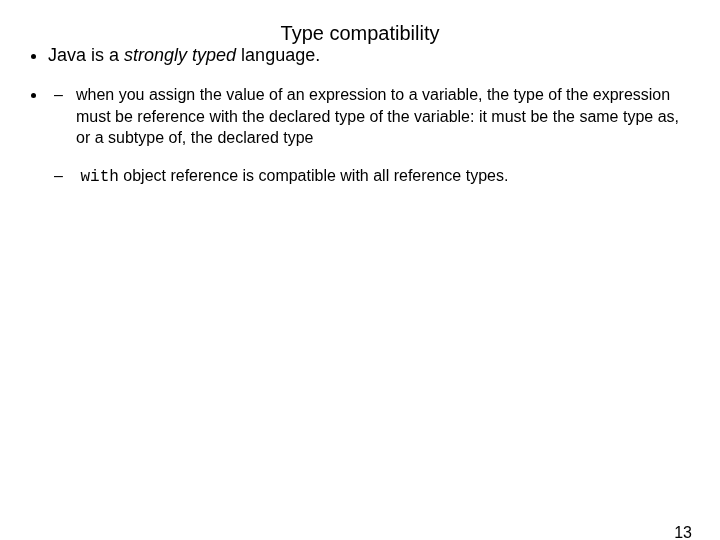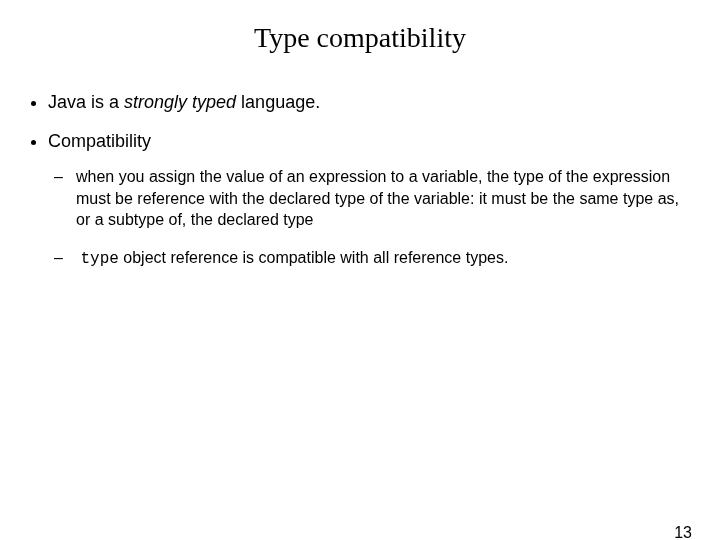--- a/index.html
+++ b/index.html
@@ -13,25 +13,23 @@
     position: relative;
   }
   .slide {
     width: 720px;
     height: 540px;
     position: relative;
     box-sizing: border-box;
   }
   .title {
     text-align: center;
-    font-size: 28px;
+    font-size: 20px;
     font-weight: normal;
     margin-top: 22px;
-    margin-bottom: 38px;
-    font-family: Liberation Serif, serif;
   }
   ul.bullets {
     list-style: disc;
     margin: 0 0 0 48px;
     padding: 0;
     font-size: 18px;
   }
   ul.bullets > li {
     margin-bottom: 18px;
   }
@@ -68,25 +66,24 @@
 
 <div class="slide">
 
   <div class="title">Type compatibility</div>
 
   <ul class="bullets">
     <li>
       <span>Java is a </span><span class="em">strongly typed</span><span> language.</span>
     </li>
     <li>
-      <span>Compatibility</span>
       <ul class="sub">
         <li>when you assign the value of an expression to a variable, the type of the expression must be reference with the declared type of the variable: it must be the same type as, or a subtype of, the declared type</li>
         <li>
-          &nbsp;<span class="code">type</span><span> object reference is compatible with all reference types.</span>
+          &nbsp;<span class="code">with</span><span> object reference is compatible with all reference types.</span>
         </li>
       </ul>
     </li>
   </ul>
 
   <div class="pagenum">13</div>
 
 </div>
 
 </body></html>

